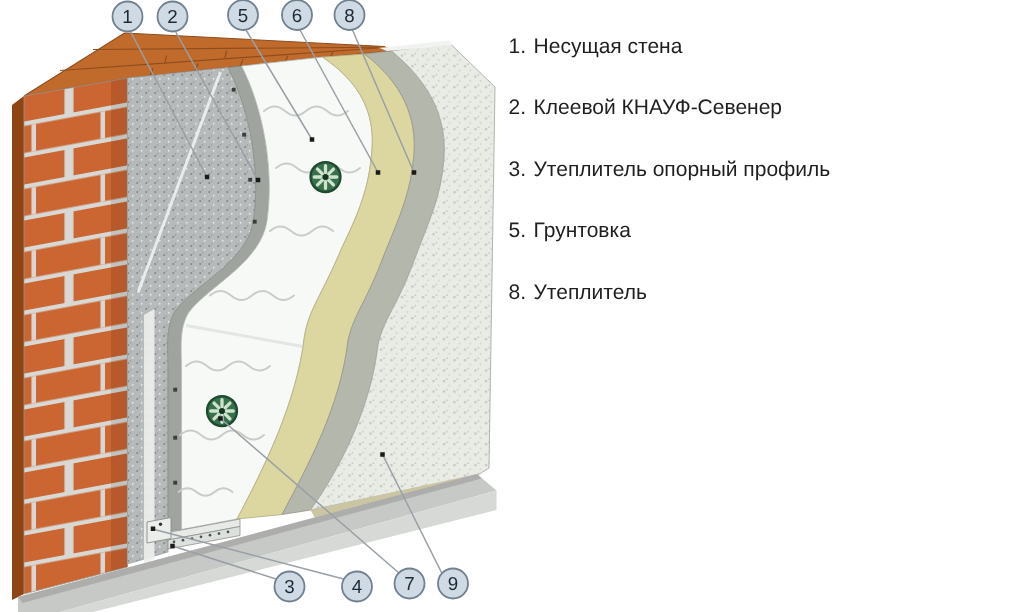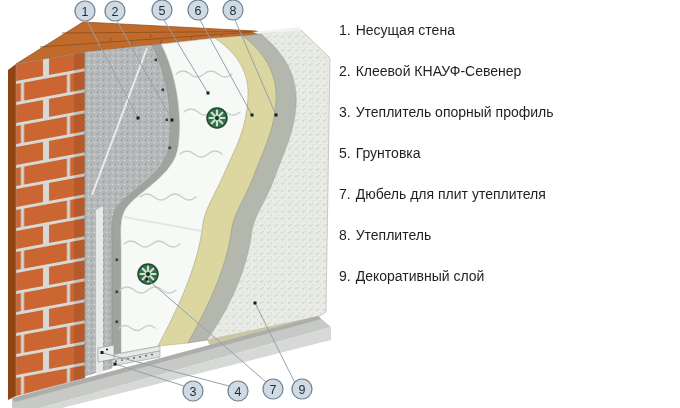--- a/index.html
+++ b/index.html
@@ -183,17 +183,15 @@
       <circle cx="302" cy="389" r="10" fill="#cfdae5" stroke="#70818f" stroke-width="1.2"></circle>
       <text class="cnum" x="302" y="393.5">9</text>
     </g>
   </svg>
 
   <div class="legend">
     <div class="legend-item"><span class="num">1.</span><span>Несущая стена</span></div>
     <div class="legend-item"><span class="num">2.</span><span>Клеевой КНАУФ-Севенер</span></div>
     <div class="legend-item"><span class="num">3.</span><span>Утеплитель опорный профиль</span></div>
     <div class="legend-item"><span class="num">5.</span><span>Грунтовка</span></div>
-    <div class="legend-item"><span class="num">7.</span><span>Дюбель для плит утеплителя</span></div>
     <div class="legend-item"><span class="num">8.</span><span>Утеплитель</span></div>
-    <div class="legend-item"><span class="num">9.</span><span>Декоративный слой</span></div>
   </div>
 </div>
 
 </body></html>

